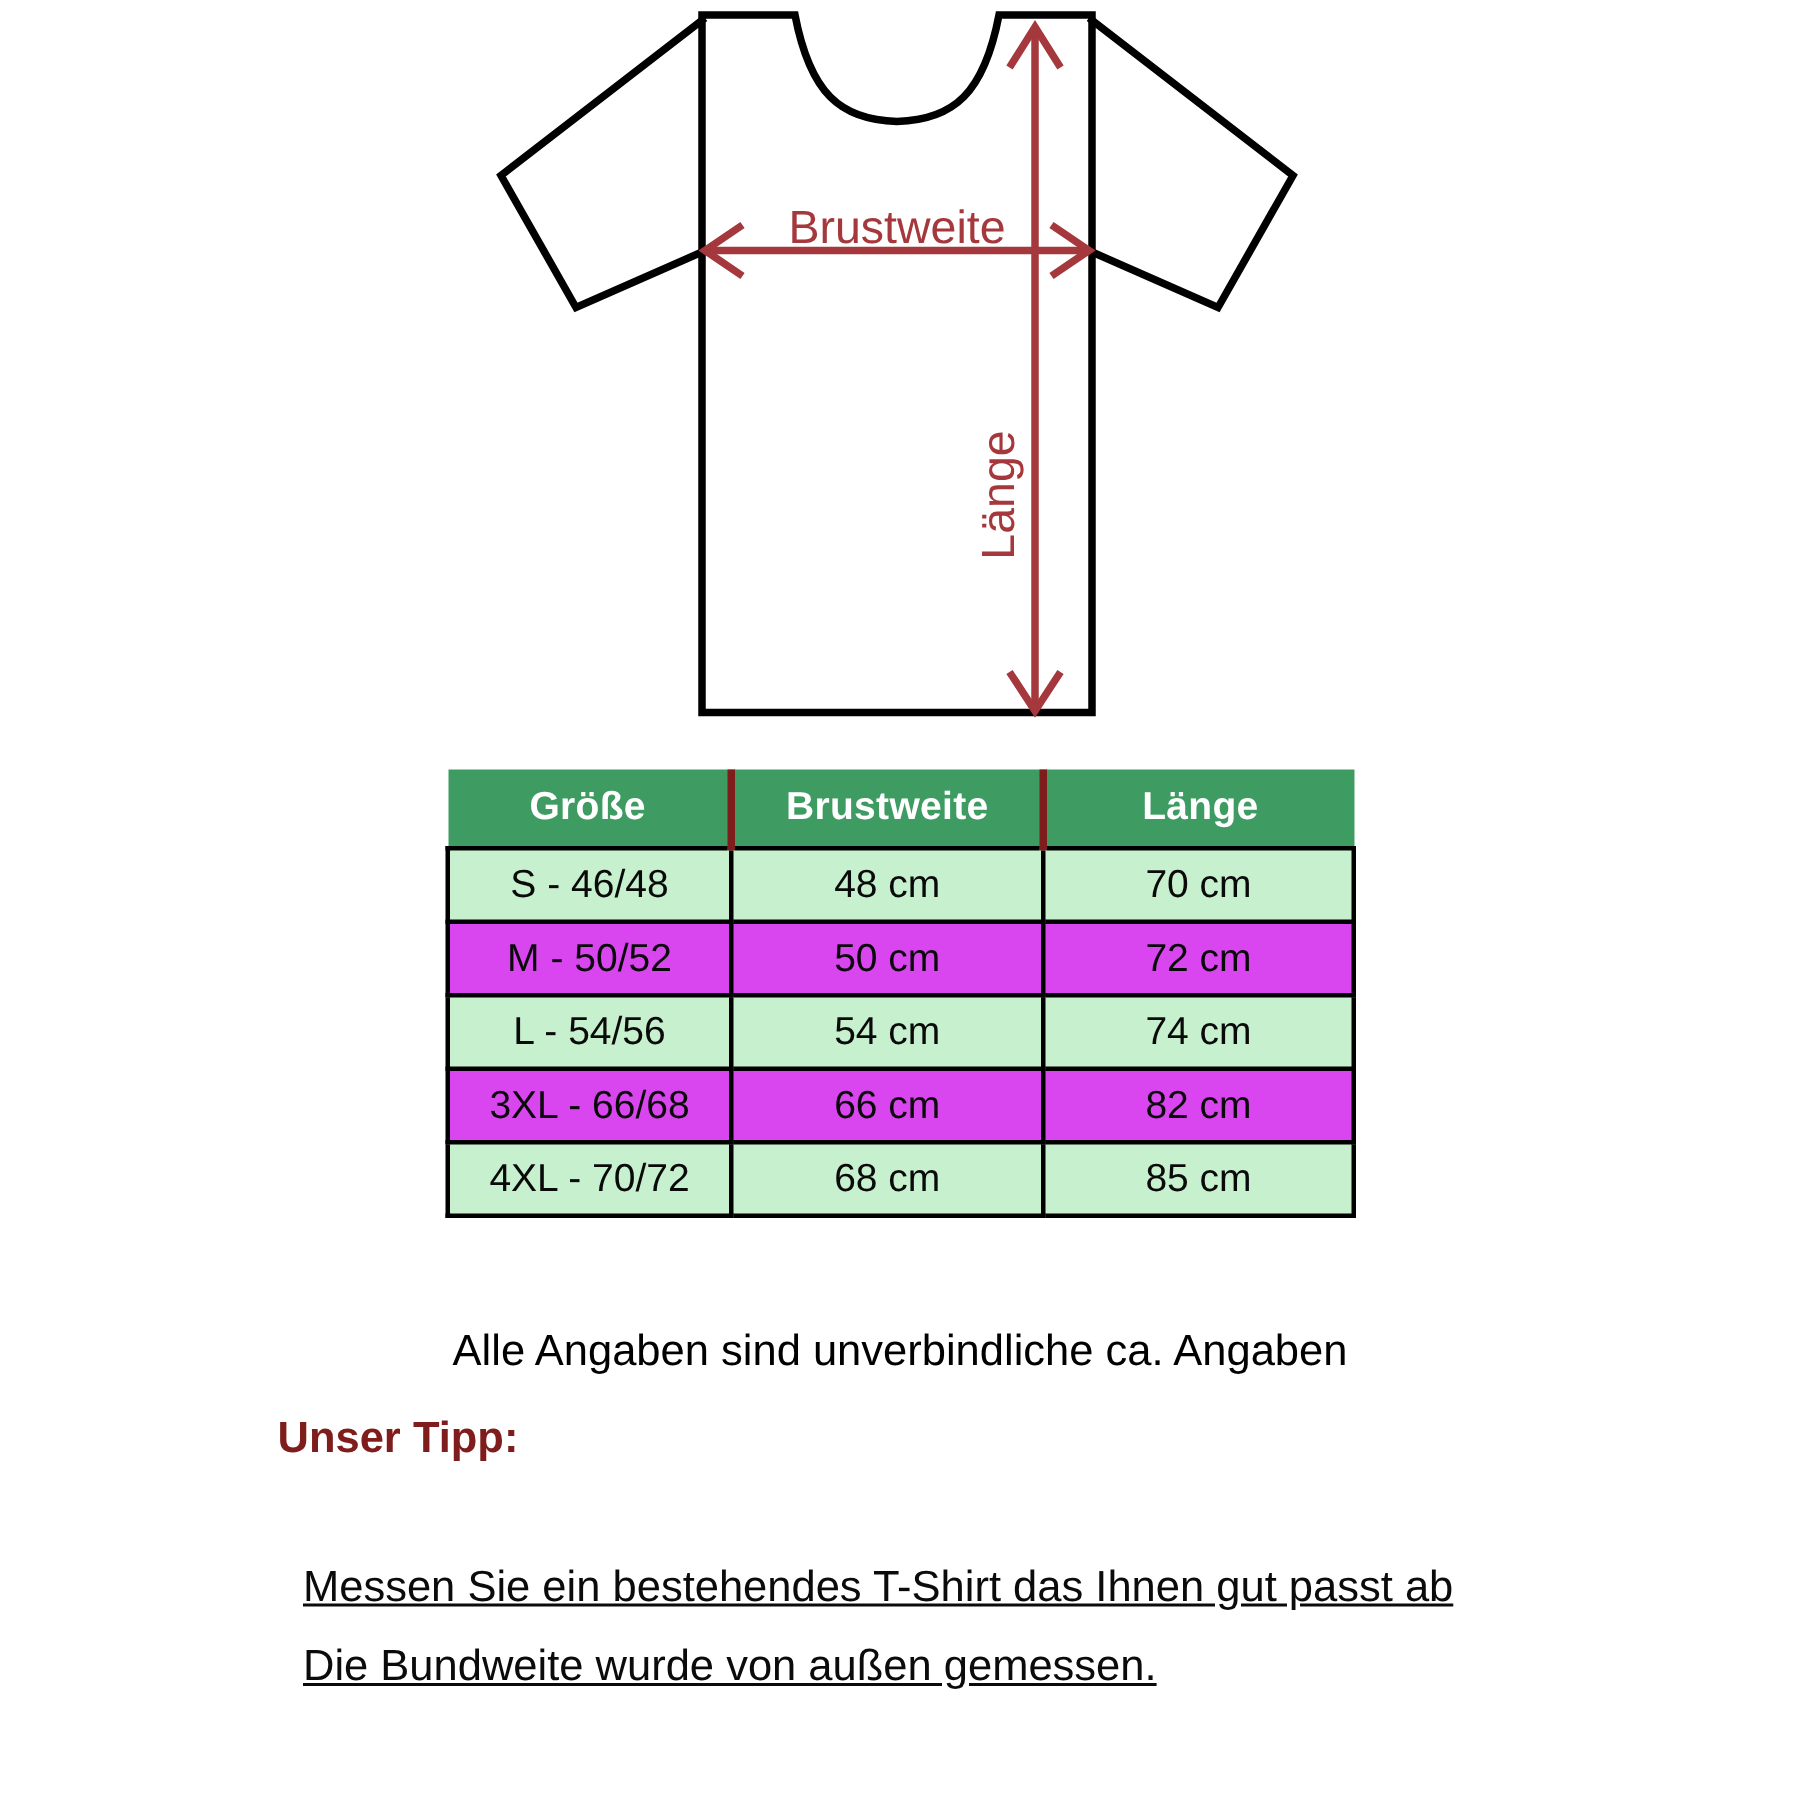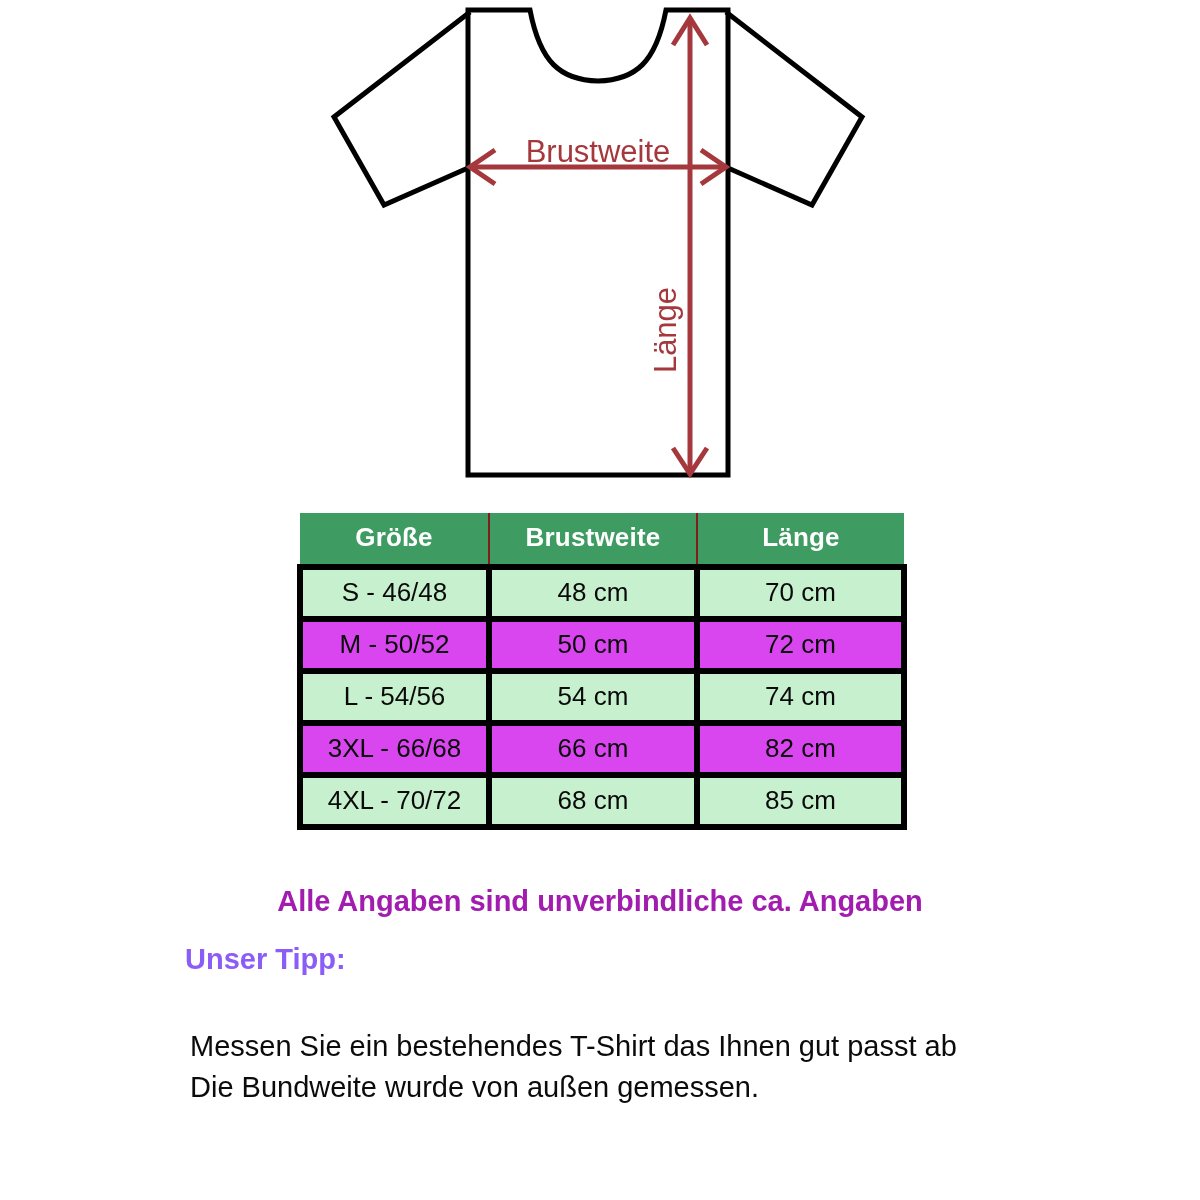--- a/index.html
+++ b/index.html
@@ -51,67 +51,68 @@
   table.size-table col.col-chest  { width: 208px; }
   table.size-table col.col-length { width: 207px; }
 
   table.size-table thead th {
     background: #3e9c62;
     color: #ffffff;
     font-size: 26px;
     font-weight: bold;
     text-align: center;
     padding: 9px 0 11px 0;
-    border-right: 2px solid #7f1d1d;
+    border-right: 5px solid #7f1d1d;
     border-left: none;
     letter-spacing: 0.2px;
   }
   table.size-table thead th:last-child { border-right: none; }
 
   table.size-table tbody td {
     font-size: 26px;
     text-align: center;
     padding: 7px 0 8px 0;
-    border: 6px solid #000000;
+    border: 3px solid #000000;
     color: #0a0a0a;
     font-weight: normal;
   }
   table.size-table tbody tr.band-green td { background: #c7f0ce; }
   table.size-table tbody tr.band-white td { background: #d946ef; }
 
   
   #notice {
     position: absolute;
     left: 0;
     top: 885px;
     width: 1200px;
     text-align: center;
     font-size: 29px;
-    font-weight: bold;
-    color: #a21caf;
+    font-weight: normal;
+    color: #000000;
   }
   #tip-heading {
     position: absolute;
     left: 185px;
     top: 943px;
     font-size: 29px;
     font-weight: bold;
-    color: #8b5cf6;
+    color: #7f1d1d;
   }
   #tip-body {
     position: absolute;
     left: 190px;
     top: 1026px;
     width: 900px;
     font-size: 29px;
     line-height: 41px;
     color: #0b0b0b;
   }
   #tip-body p {
-    margin: 0;
+    margin: 12px;
+    text-decoration: underline;
   }
 </style>
 </head>
 <body>
 
 <div id="shirt-diagram">
   <svg id="shirt-svg" viewBox="0 0 1200 500" xmlns="http://www.w3.org/2000/svg">
 
     <g>
       <path d="M 468 168

